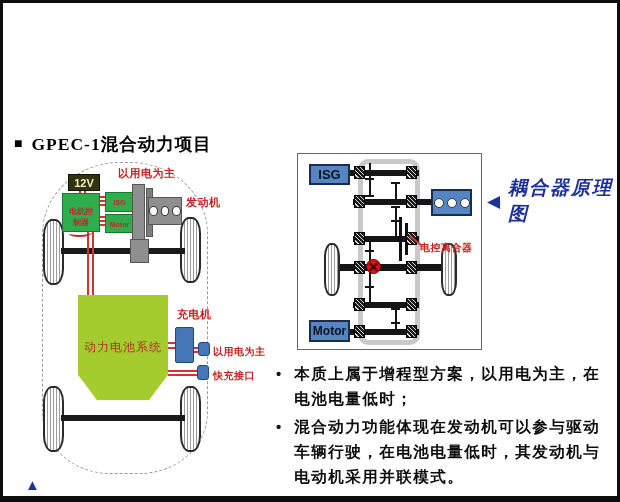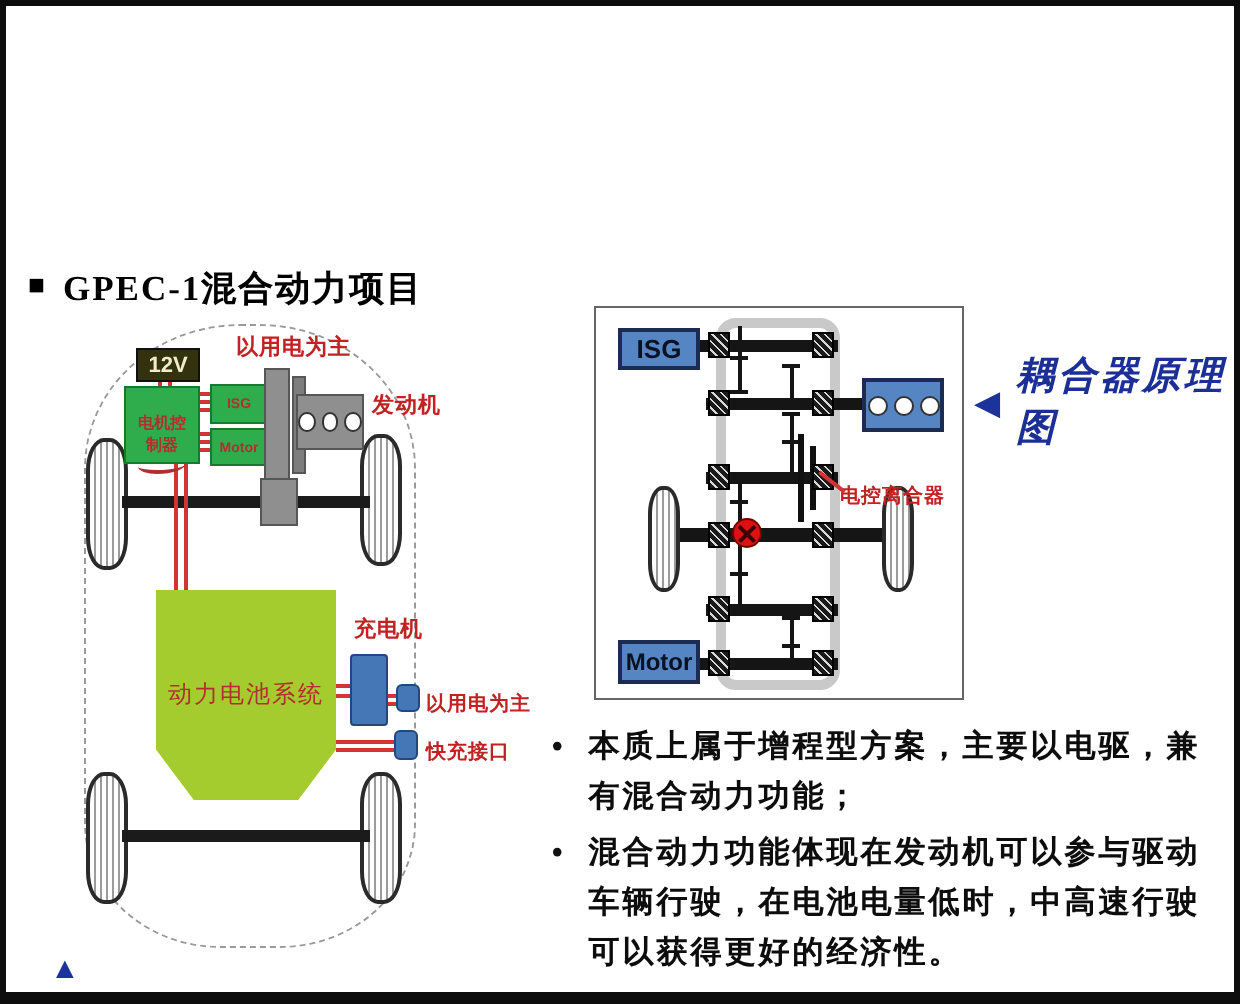--- a/index.html
+++ b/index.html
@@ -208,20 +208,20 @@
   </div>
 
   <div class="rtitle">
     <span class="tri">◀</span>
     <span class="txt">耦合器原理图</span>
   </div>
 
   <div class="notes">
     <div class="note">
       <span class="dot">•</span>
-      <span class="txt">本质上属于增程型方案，主要以电驱，兼有混合动力功能；</span>
+      <span class="txt">本质上属于增程型方案，以用电为主，在电池电量低时；</span>
     </div>
     <div class="note">
       <span class="dot">•</span>
-      <span class="txt">混合动力功能体现在发动机可以参与驱动车辆行驶，在电池电量低时，中高速行驶可以获得更好的经济性。</span>
+      <span class="txt">混合动力功能体现在发动机可以参与驱动车辆行驶，在电池电量低时，其发动机与电动机采用并联模式。</span>
     </div>
   </div>
 </div>
 
 </body></html>

